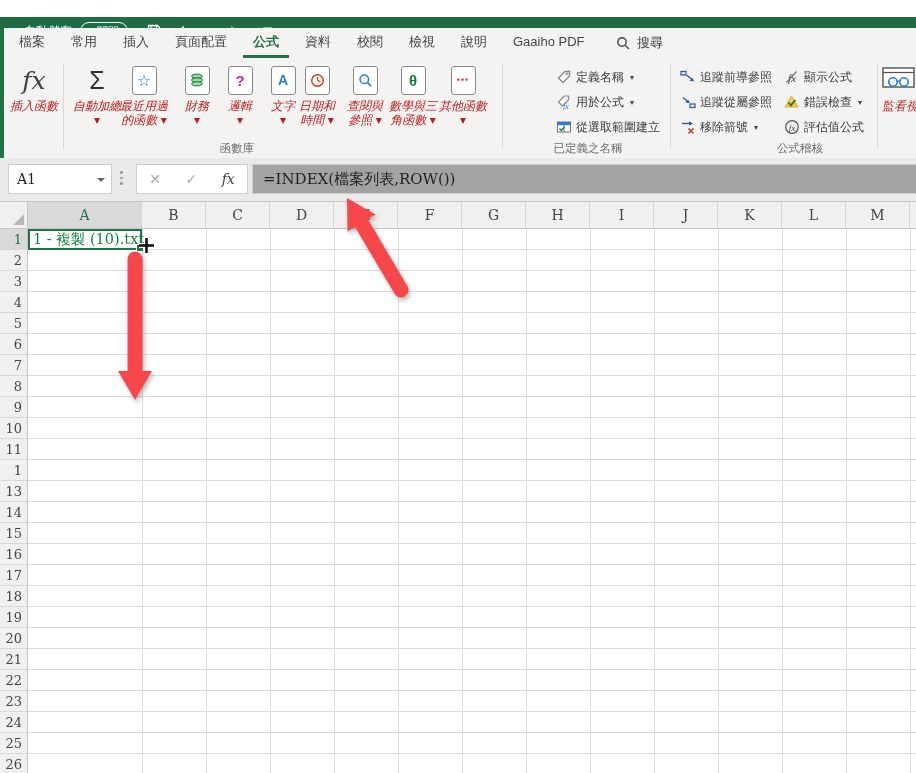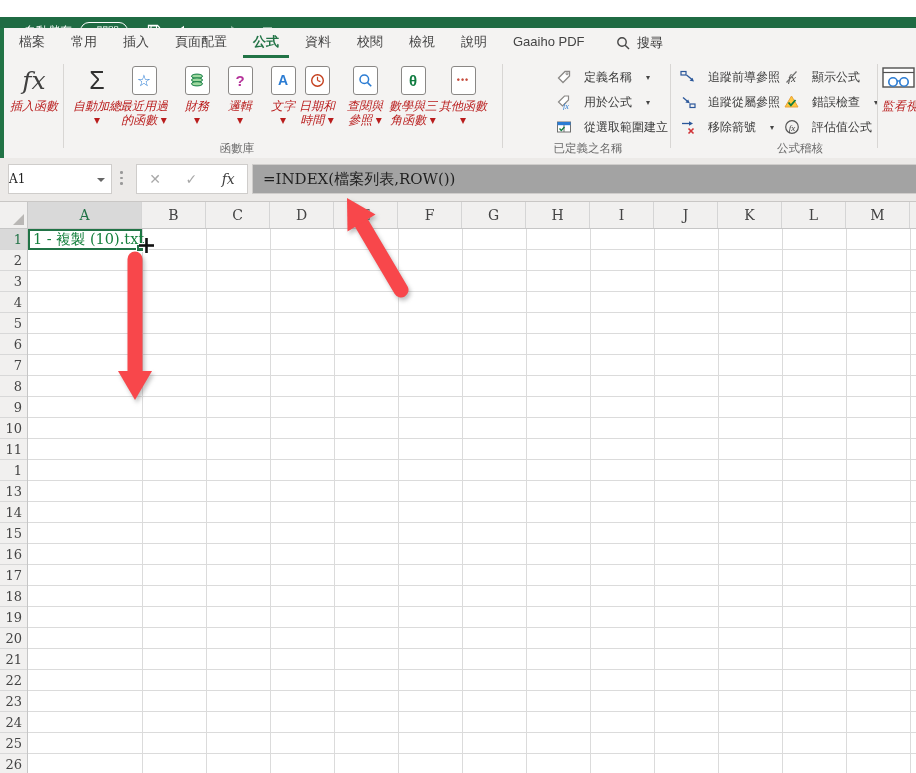--- a/index.html
+++ b/index.html
@@ -42,33 +42,33 @@
   .fx-glyph{font-family:"DejaVu Serif","Liberation Serif",serif;font-style:italic;font-size:25px;color:#404040;}
   .sigma-glyph{font-size:25px;color:#303030;line-height:1;}
   .book{width:25px;height:29px;border:1.5px solid #8A8886;border-radius:3px;background:#fff;
         display:flex;align-items:center;justify-content:center;box-sizing:border-box;}
   .g-star{color:#2B7CD3;font-size:16px;}
   .g-question{color:#B5339A;font-size:15px;font-weight:bold;}
   .g-a{color:#2B7CD3;font-size:14px;font-weight:bold;}
   .g-theta{color:#107C41;font-size:15px;font-weight:bold;}
   .g-dots{color:#C54B3C;font-size:9px;font-weight:bold;letter-spacing:1px;}
   .rgrouplab{position:absolute;top:83px;font-size:11.5px;color:#6b6b6b;text-align:center;}
-  .ritem{position:absolute;height:20px;display:flex;align-items:center;gap:12px;font-size:12px;
+  .ritem{position:absolute;height:20px;display:flex;align-items:center;gap:4px;font-size:12px;
          color:#3b3b3b;white-space:nowrap;}
   .item-dd{font-size:8px;color:#444;margin-left:2px;}
   .nm-btn{left:506px;width:48px;}
   .watch-btn{left:882px;width:70px;align-items:flex-start;}
   .watch-btn .rlab{text-align:left;}
 
   
   .fbar{position:absolute;left:0;top:158px;width:916px;height:43px;background:#ECEAE8;
         border-bottom:1px solid #C9C7C5;box-sizing:content-box;}
   .namebox{position:absolute;left:8px;top:6px;width:104px;height:30px;background:#fff;
            border:1px solid #CFCDCB;box-sizing:border-box;display:flex;align-items:center;}
-  .namebox .nbtext{padding-left:0;font-size:12px;color:#222;flex:1;}
+  .namebox .nbtext{padding-left:8px;font-size:14px;color:#222;flex:1;}
   .nb-dd{width:0;height:0;border:4px solid transparent;border-top-color:#666;margin:6px 6px 0 0;}
   .fb-dots{position:absolute;left:120px;top:13px;display:flex;flex-direction:column;gap:3px;}
   .fb-dots i{width:2.5px;height:2.5px;border-radius:50%;background:#9a9a9a;display:block;}
   .fbtns{position:absolute;left:136px;top:6px;width:112px;height:30px;background:#fff;
          border:1px solid #CFCDCB;box-sizing:border-box;display:flex;align-items:center;
          justify-content:space-around;}
   .fb-x,.fb-check{color:#A8A8A8;font-size:14px;}
   .fb-fx{font-family:"DejaVu Serif","Liberation Serif",serif;font-style:italic;font-size:14px;color:#3F3F3F;}
   .finput{position:absolute;left:252px;top:6px;width:664px;height:30px;background:#a3a3a3;
           border:1px solid #CFCDCB;border-right:none;box-sizing:border-box;display:flex;

